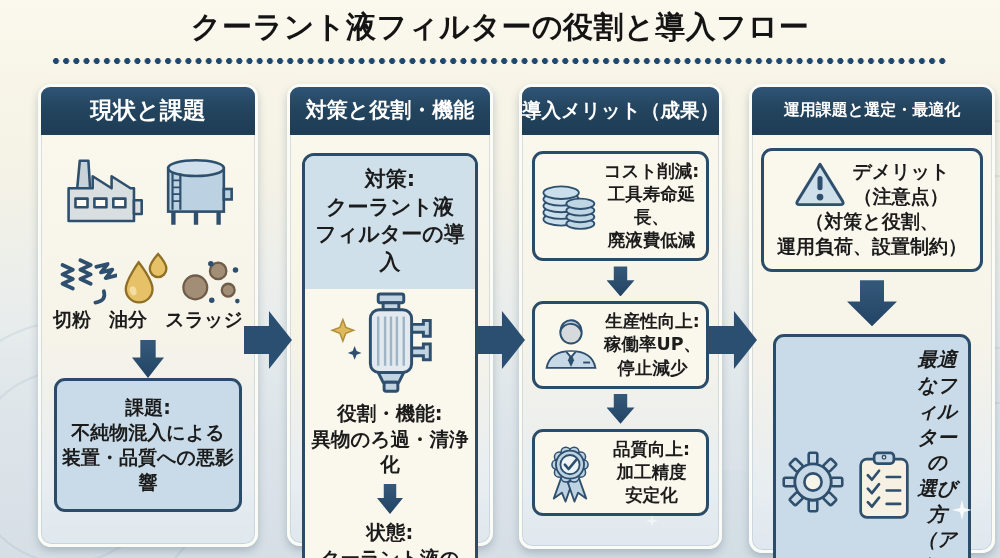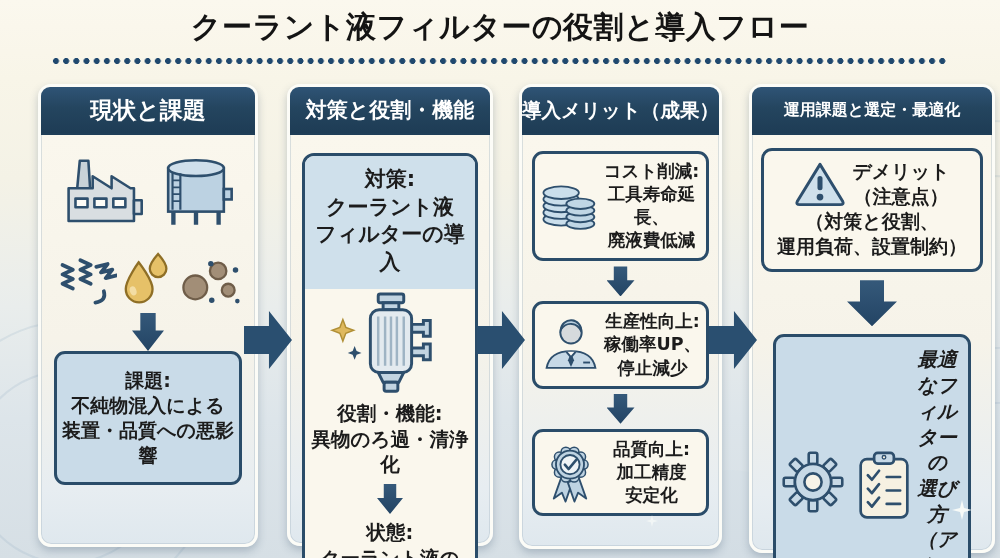--- a/index.html
+++ b/index.html
@@ -117,20 +117,25 @@
             <circle cx="45" cy="15" r="9"></circle>
             <circle cx="56" cy="36" r="7"></circle>
           </g>
           <g fill="#2e4f6d">
             <circle cx="37" cy="7" r="3"></circle>
               <circle cx="64" cy="14" r="3"></circle>
             <circle cx="38" cy="47" r="3"></circle>
               <circle cx="66" cy="48" r="2.5"></circle>
           </g>
         </svg>
+      </div>
+      <div class="labels" style="margin-top:2px;">
+        <span class="txt t18">切粉</span>
+        <span class="txt t18">油分</span>
+        <span class="txt t18">スラッジ</span>
       </div>
       <div class="arr-down" style="width:32px;height:38px;margin-top:8px;"></div>
       <div class="ibox blue txt t18" style="width:188px;padding:14px 4px;">課題:
 不純物混入による
 装置・品質への悪影響</div>
     </div>
   </section>
 
   <section class="card c2">
     <div class="chead">対策と役割・機能</div>

